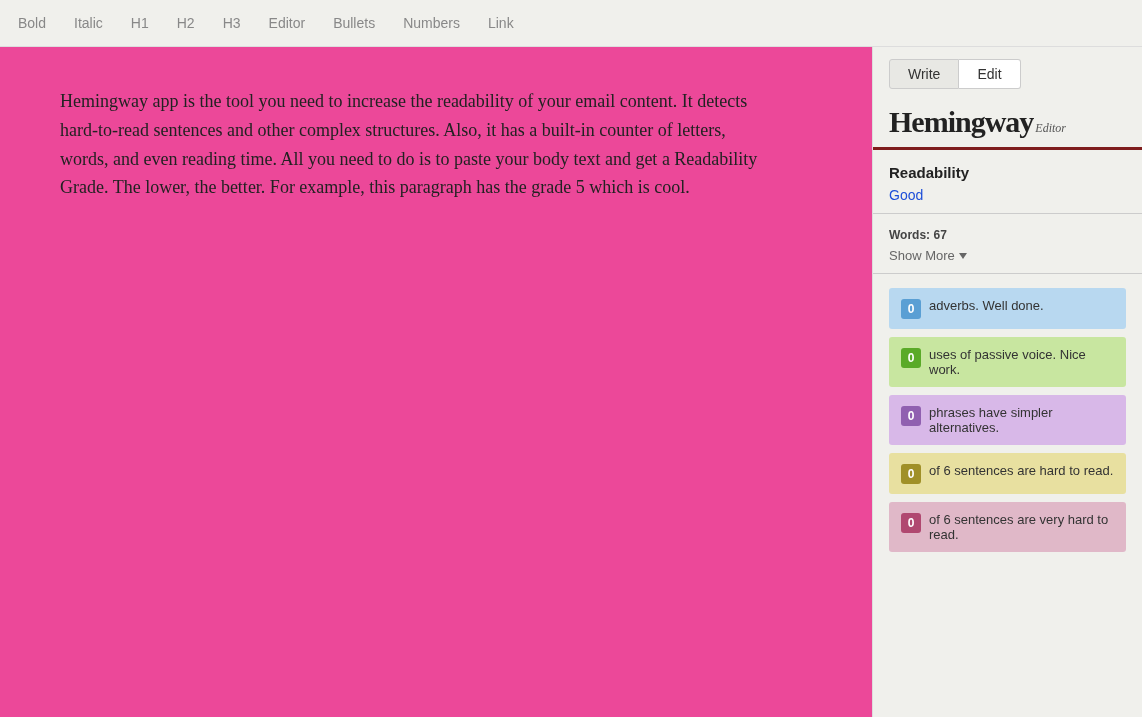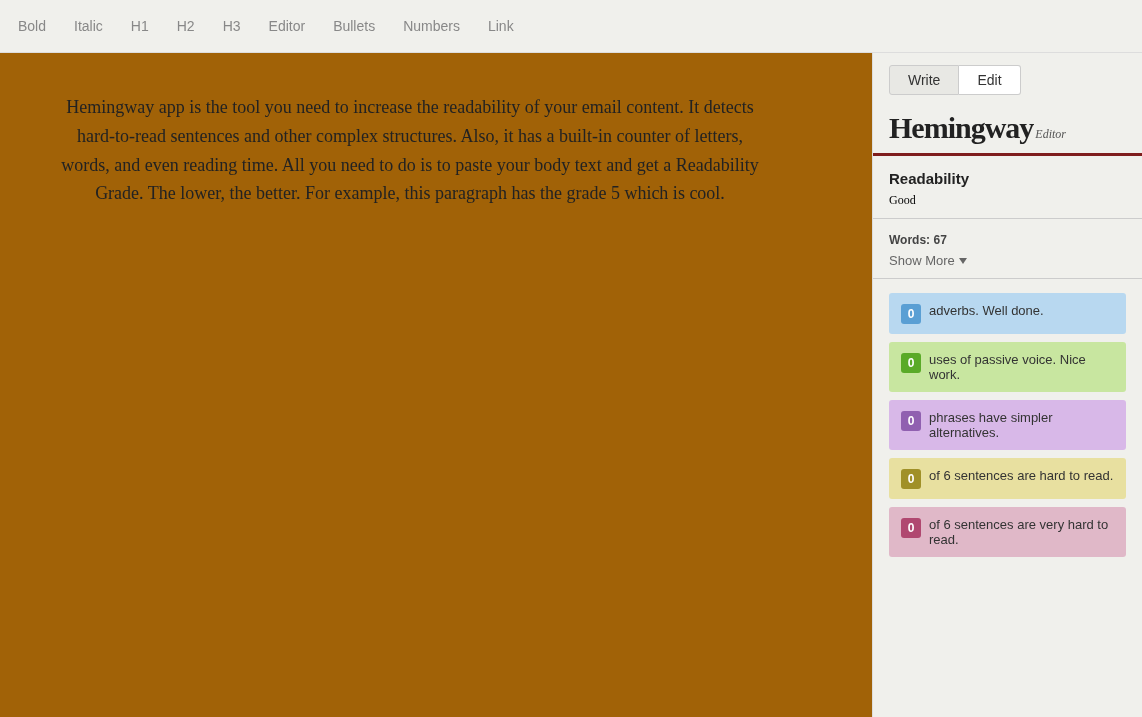--- a/index.html
+++ b/index.html
@@ -14,21 +14,21 @@
     }
 
     
     #toolbar {
       display: flex;
       align-items: center;
       background: #f0f0ec;
       border-bottom: 1px solid #ddd;
       padding: 6px 16px;
       gap: 24px;
-      height: 53px;
+      height: 47px;
     }
     .toolbar-btn {
       background: none;
       border: none;
       font-family: Arial, sans-serif;
       font-size: 14px;
       color: #888;
       cursor: pointer;
       padding: 4px 2px;
     }
@@ -36,24 +36,23 @@
     
     #main {
       display: flex;
       flex: 1;
       overflow: hidden;
     }
 
     
     #editor-area {
       flex: 1;
-      background: #a16207;
+      background: #ec4899;
       padding: 40px 60px;
       overflow-y: auto;
-      text-align: center;
     }
     #editor-content {
       font-size: 18px;
       line-height: 1.6;
       color: #222;
       max-width: 700px;
     }
 
     
     #sidebar {
@@ -125,23 +124,23 @@
       margin-bottom: 6px;
     }
     #grade-value {
       font-family: Georgia, serif;
       font-size: 22px;
       font-weight: bold;
       color: #7aaa3a;
       margin-bottom: 2px;
     }
     #grade-desc {
-      font-family: Liberation Serif, serif;
-      font-size: 12px;
-      color: #000000;
+      font-family: Liberation Sans, sans-serif;
+      font-size: 14px;
+      color: #1d4ed8;
     }
 
     
     #words-section {
       padding: 14px 16px 10px 16px;
       border-bottom: 1px solid #ccc;
     }
     #words-count {
       font-family: Arial, sans-serif;
       font-size: 12px;

